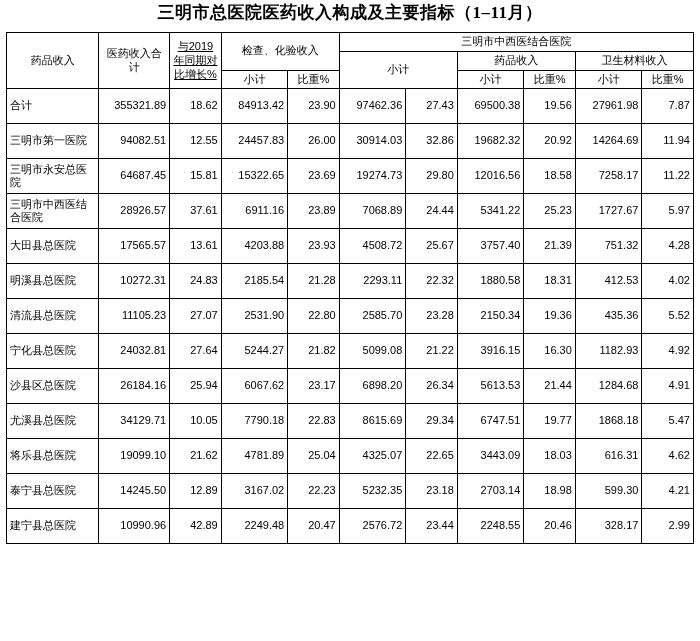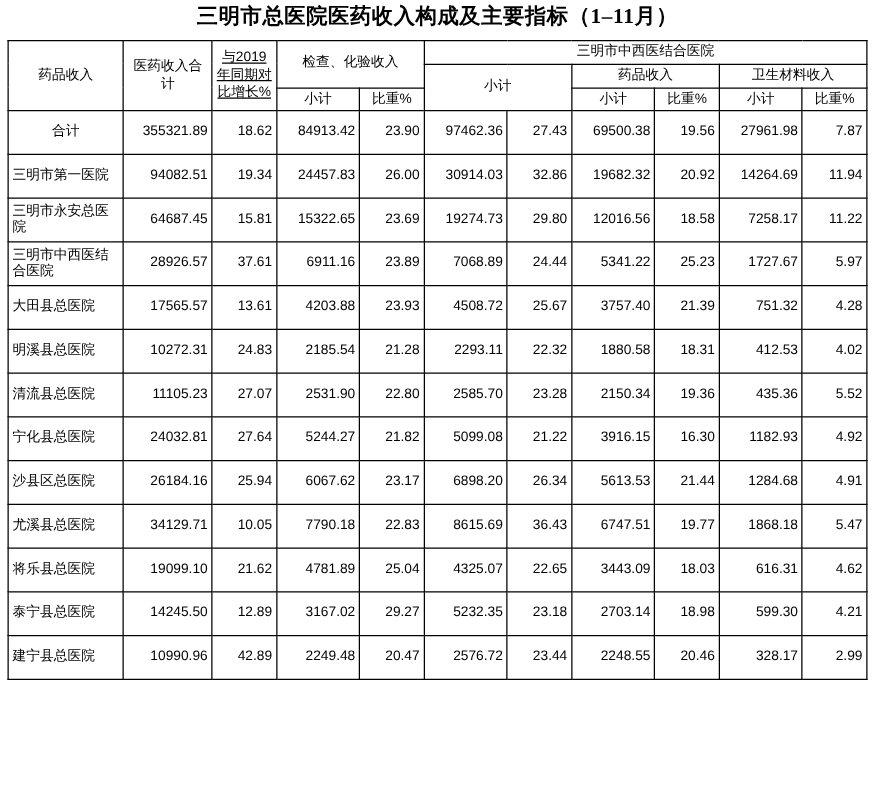--- a/index.html
+++ b/index.html
@@ -55,21 +55,20 @@
   }
   td.name {
     white-space: normal;
   }
   td.num {
     text-align: right;
     padding-right: 6px;
     font-family: "Liberation Sans", sans-serif;
   }
   tr.total td.name {
-    text-align: center;
   }
   .h-small {
     font-size: 10.5px;
     text-decoration: underline;
   }
   .rowh-tall td {
     height: 30px;
   }
   .hdr-name { width: 86px; }
   .hdr-total { width: 66px; }
@@ -131,21 +130,21 @@
           <td class="num">97462.36</td>
           <td class="num">27.43</td>
           <td class="num">69500.38</td>
           <td class="num">19.56</td>
           <td class="num">27961.98</td>
           <td class="num">7.87</td>
         </tr>
         <tr class="rowh-tall">
           <td class="name">三明市第一医院</td>
           <td class="num">94082.51</td>
-          <td class="num">19.34</td>
+          <td class="num">12.55</td>
           <td class="num">24457.83</td>
           <td class="num">26.00</td>
           <td class="num">30914.03</td>
           <td class="num">32.86</td>
           <td class="num">19682.32</td>
           <td class="num">20.92</td>
           <td class="num">14264.69</td>
           <td class="num">11.94</td>
         </tr>
         <tr class="rowh-tall">
@@ -239,21 +238,21 @@
           <td class="num">1284.68</td>
           <td class="num">4.91</td>
         </tr>
         <tr class="rowh-tall">
           <td class="name">尤溪县总医院</td>
           <td class="num">34129.71</td>
           <td class="num">10.05</td>
           <td class="num">7790.18</td>
           <td class="num">22.83</td>
           <td class="num">8615.69</td>
-          <td class="num">36.43</td>
+          <td class="num">29.34</td>
           <td class="num">6747.51</td>
           <td class="num">19.77</td>
           <td class="num">1868.18</td>
           <td class="num">5.47</td>
         </tr>
         <tr class="rowh-tall">
           <td class="name">将乐县总医院</td>
           <td class="num">19099.10</td>
           <td class="num">21.62</td>
           <td class="num">4781.89</td>
@@ -263,21 +262,21 @@
           <td class="num">3443.09</td>
           <td class="num">18.03</td>
           <td class="num">616.31</td>
           <td class="num">4.62</td>
         </tr>
         <tr class="rowh-tall">
           <td class="name">泰宁县总医院</td>
           <td class="num">14245.50</td>
           <td class="num">12.89</td>
           <td class="num">3167.02</td>
-          <td class="num">29.27</td>
+          <td class="num">22.23</td>
           <td class="num">5232.35</td>
           <td class="num">23.18</td>
           <td class="num">2703.14</td>
           <td class="num">18.98</td>
           <td class="num">599.30</td>
           <td class="num">4.21</td>
         </tr>
         <tr class="rowh-tall">
           <td class="name">建宁县总医院</td>
           <td class="num">10990.96</td>

